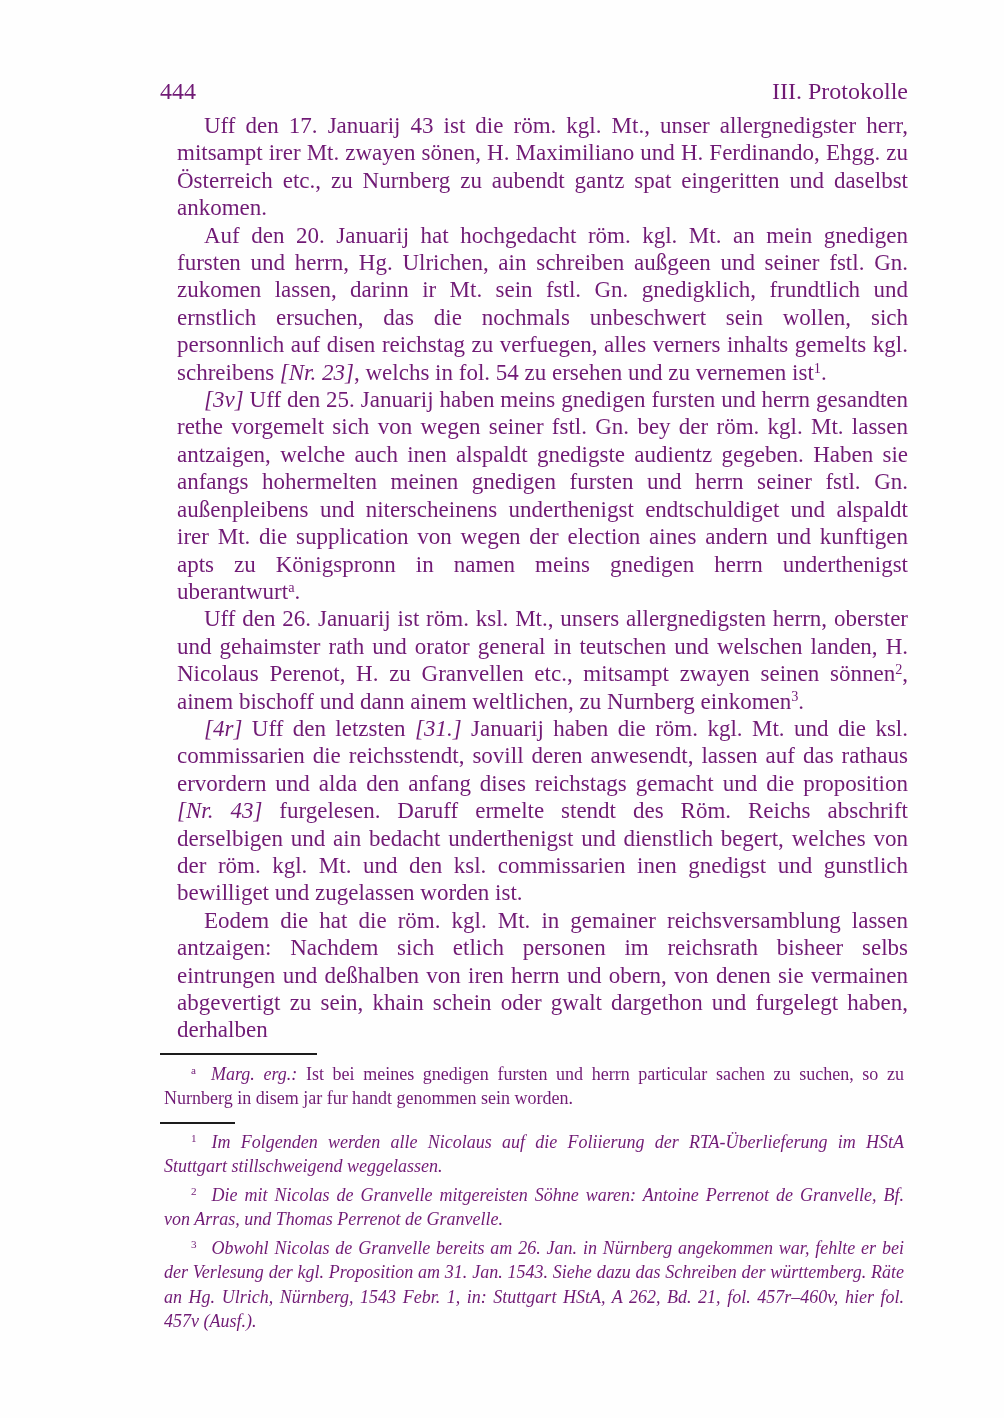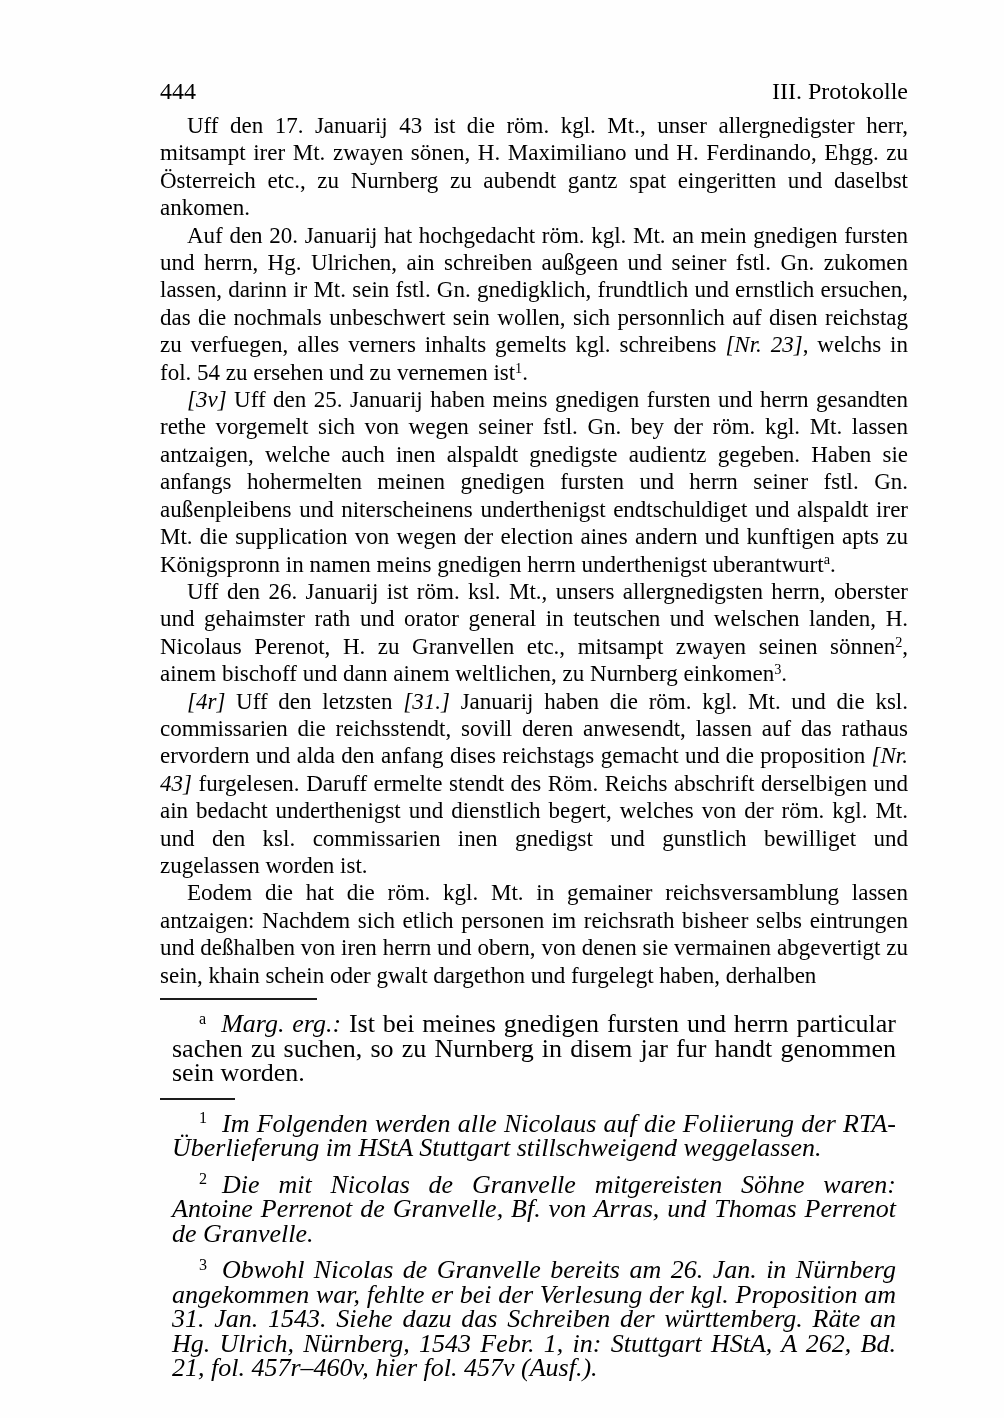--- a/index.html
+++ b/index.html
@@ -1,21 +1,21 @@
 <!DOCTYPE html>
 <html><head>
 <meta charset="utf-8">
 <style>
   html, body { margin: 0; padding: 0; }
   .page {
     position: relative;
     width: 1004px;
     height: 1418px;
     background: #fefefe;
-    color: #000000;
+    color: #701a75;
     font-family: "Liberation Serif", "DejaVu Serif", serif;
     overflow: hidden;
   }
   .content {
     position: absolute;
     left: 160px;
     top: 78px;
     width: 748px;
   }
   .page-header {
@@ -32,20 +32,21 @@
   .running-title {
     display: block;
     text-align: right;
     width: 100%;
   }
   .body-text {
     margin-top: 7px;
     font-size: 23px;
     line-height: 27.4px;
     text-align: justify;
+    margin-left: 17px;
   }
   .body-text p {
     margin: 0;
     text-indent: 27px;
   }
   .seg-n { font-style: normal; }
   .seg-i { font-style: italic; font-family: Liberation Serif, serif; }
   .seg-sup {
     font-size: 0.62em;
     position: relative;
@@ -58,25 +59,25 @@
   }
   .fn-sep-a {
     width: 157px;
     margin: 9px 0 7px 0;
   }
   .fn-sep-n {
     width: 75px;
     margin: 11px 0 6px 0;
   }
   .footnote {
-    font-size: 26px;
+    font-size: 18px;
     line-height: 24.5px;
     text-align: justify;
     text-indent: 27px;
-    margin: 12px;
+    margin: 4px;
   }
   .footnote .seg-sup {
     margin-right: 15px;
   }
 </style>
 </head>
 <body>
 
 <div class="page">
   <div class="content">

